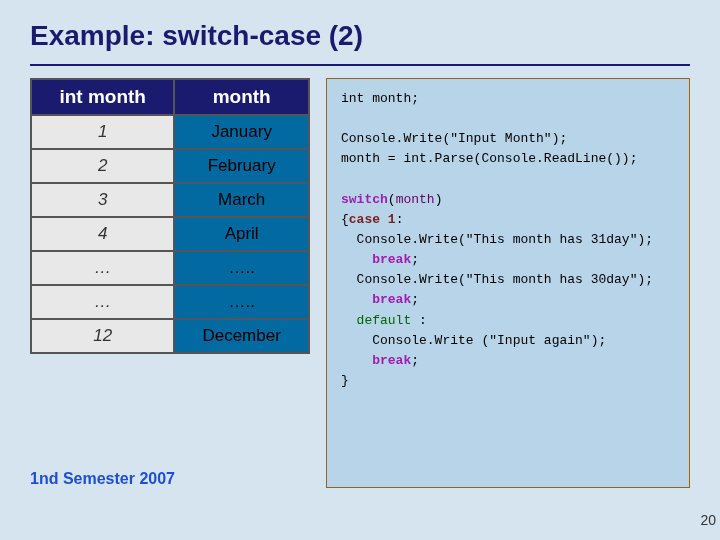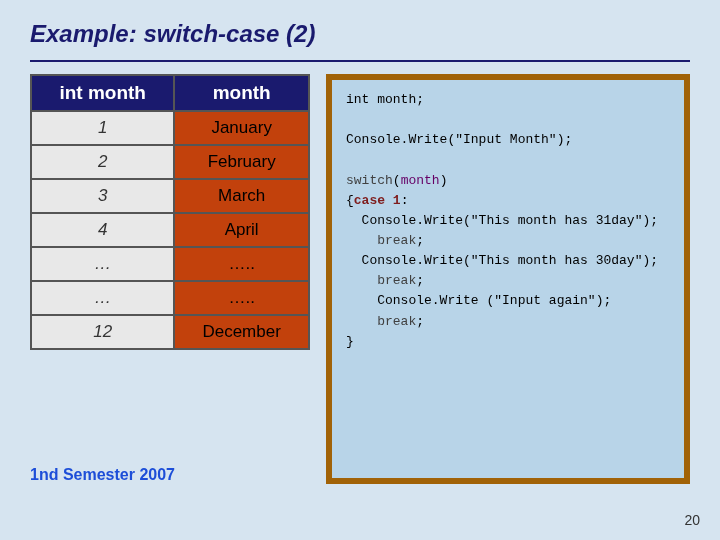--- a/index.html
+++ b/index.html
@@ -11,25 +11,24 @@
       overflow: hidden;
     }
     .slide {
       width: 720px;
       height: 540px;
       background: #d6e4f0;
       position: relative;
       padding: 20px 30px 20px 30px;
     }
     .title {
-      font-size: 24px;
+      font-size: 28px;
       font-weight: bold;
       color: #1a1a6e;
       margin-bottom: 12px;
-      font-style: italic;
     }
     .title-underline {
       height: 2px;
       background: #1a1a6e;
       margin-bottom: 12px;
     }
     .content-area {
       display: flex;
       gap: 16px;
       height: calc(100% - 90px);
@@ -55,52 +54,52 @@
       color: white;
       font-weight: bold;
       font-size: 19px;
     }
     table td:first-child {
       background: #e8e8e8;
       font-style: italic;
       color: #333;
     }
     table td:last-child {
-      background: #c2410c;
+      background: #0369a1;
     }
     .footer-text {
       margin-top: auto;
       padding-top: 10px;
       font-size: 16px;
       font-weight: bold;
       color: #1d4ed8;
     }
     
     .code-section {
       flex: 1;
       background: #b8d4e8;
-      border: 6px solid #a16207;
+      border: 1px solid #a16207;
       padding: 10px 14px;
       font-size: 13px;
       line-height: 1.55;
       font-family: 'Courier New', monospace;
       color: #000;
       overflow: hidden;
     }
     .code-line {
       white-space: pre;
     }
-    .kw-blue { color: #404040; font-weight: normal; }
+    .kw-blue { color: #a21caf; font-weight: bold; }
     .kw-red { color: #7f1d1d; font-weight: bold; }
     .kw-green { color: #006600; }
     .kw-purple { color: #660066; }
     .page-num {
       position: absolute;
       bottom: 12px;
-      right: 20px;
+      right: 4px;
       font-size: 14px;
       color: #333;
     }
   </style>
 </head>
 <body>
 
 <div class="slide">
   <div class="title">Example: switch-case (2)</div>
   <div class="title-underline"></div>
@@ -146,27 +145,29 @@
             </tr>
           </tbody>
       </table>
       <div class="footer-text">1nd Semester 2007</div>
     </div>
 
     <div class="code-section">
       <div class="code-line"><span>int month;</span></div>
       <div class="code-line">&nbsp;</div>
       <div class="code-line">Console.Write("Input Month");</div>
+      <div class="code-line">month = int.Parse(Console.ReadLine());</div>
       <div class="code-line">&nbsp;</div>
       <div class="code-line"><span class="kw-blue">switch</span>(<span class="kw-purple">month</span>)</div>
       <div class="code-line">{<span class="kw-red">case 1</span>:</div>
       <div class="code-line">  Console.Write("This month has 31day");</div>
       <div class="code-line">    <span class="kw-blue">break</span>;</div>
       <div class="code-line">  Console.Write("This month has 30day");</div>
       <div class="code-line">    <span class="kw-blue">break</span>;</div>
+      <div class="code-line">  <span class="kw-green">default</span> :</div>
       <div class="code-line">    Console.Write ("Input again");</div>
       <div class="code-line">    <span class="kw-blue">break</span>;</div>
       <div class="code-line">}</div>
     </div>
 
   </div>
 
   <div class="page-num">20</div>
 </div>
 

